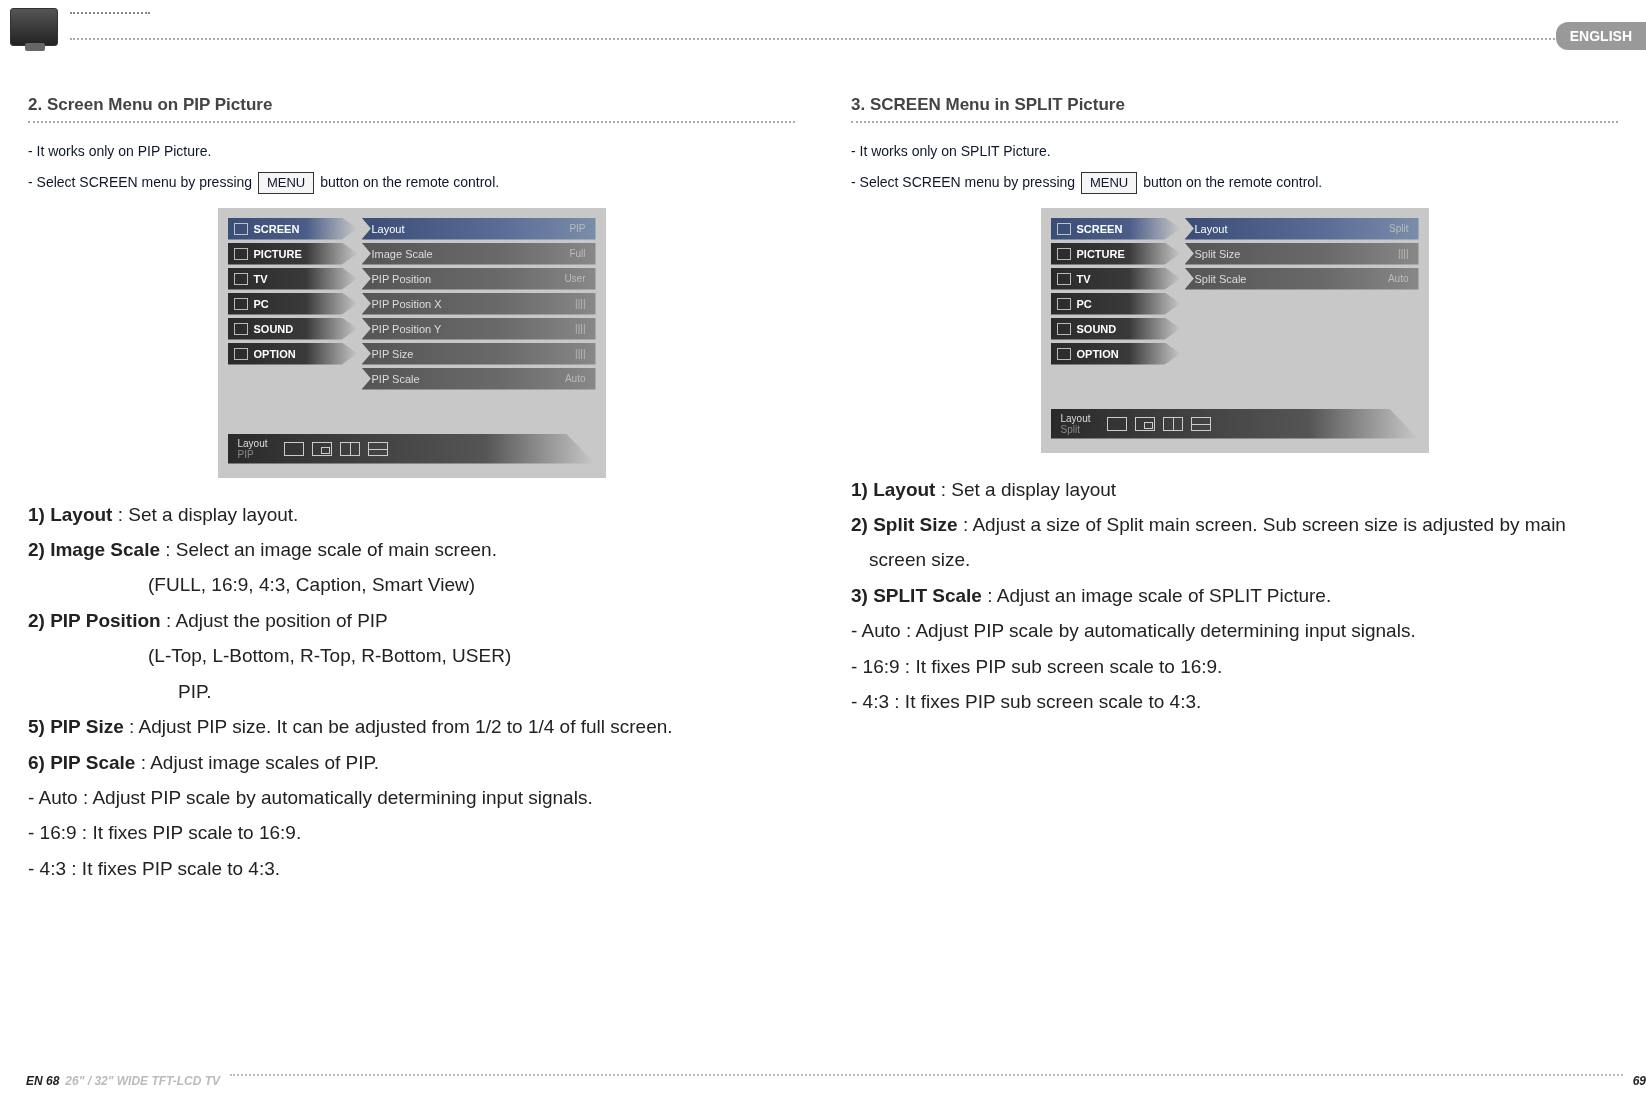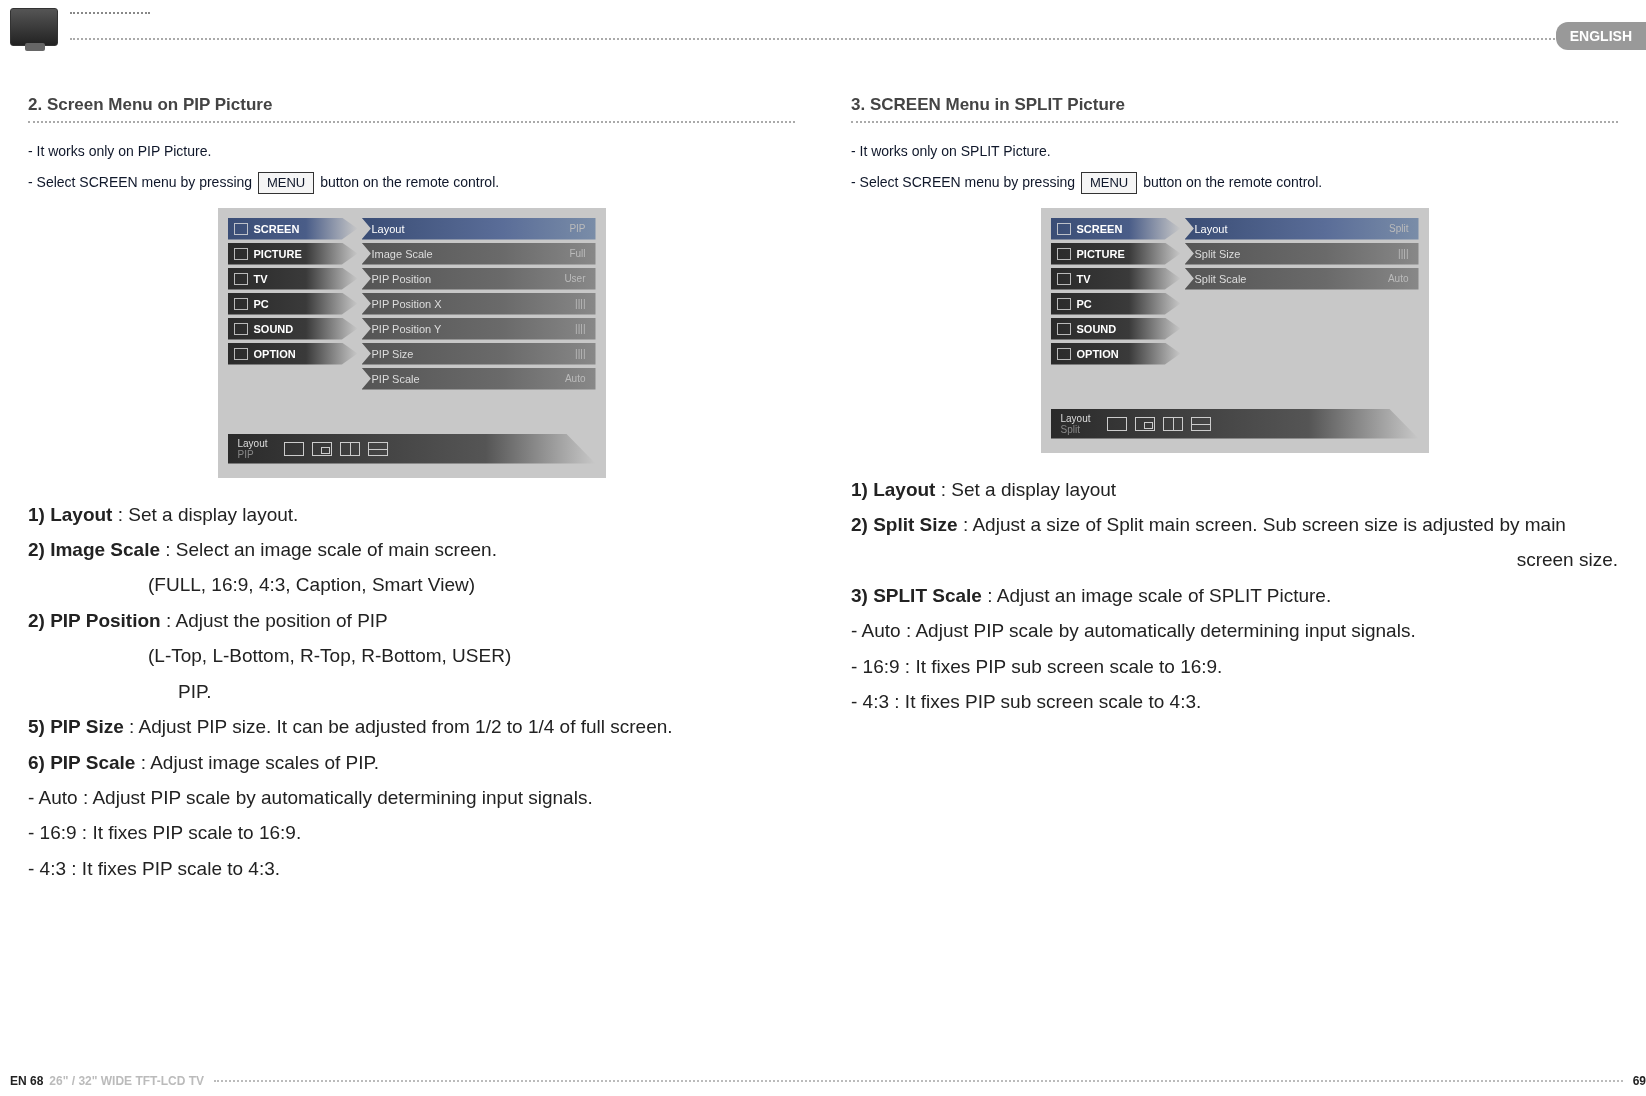--- a/index.html
+++ b/index.html
@@ -90,26 +90,26 @@
   .osd-ico { width:20px; height:14px; border:1px solid #ccc; position:relative; }
   .osd-ico.pip::after { content:""; position:absolute; right:1px; bottom:1px; width:7px; height:5px; border:1px solid #ccc;}
   .osd-ico.sp::after { content:""; position:absolute; left:9px; top:0; bottom:0; border-left:1px solid #ccc;}
   .osd-ico.spv::after { content:""; position:absolute; top:6px; left:0; right:0; border-top:1px solid #ccc;}
 
   .desc-list { margin-top:16px; }
   .desc-list p { margin:6px 0; font-size:19px; line-height:1.55; }
   .desc-list .indent { padding-left:120px; }
   .desc-list .indent2 { padding-left:150px; }
   .desc-list b { font-weight:bold; }
-  .sub-indent { padding-left:18px;text-align:right; }
+  .sub-indent { padding-left:18px; }
 
   
   .footer {
-    position:absolute; left:0; right:0; bottom:8px;
-    display:flex; align-items:center; font-size:12px;
+    position:absolute; left:16px; right:0; bottom:8px;
+    display:flex; align-items:flex-start; font-size:12px;font-style:italic;
   }
   .footer-left { font-weight:bold; color:#222; padding-left:10px;}
   .footer-model { color:#bbb; font-weight:bold; margin-left:6px;}
   .footer-dots { flex:1; border-top:2px dotted #bbb; margin:0 10px; }
   .footer-right { font-weight:bold; color:#222; }
 </style>
 </head>
 <body>
 
 <div class="tv-icon">

